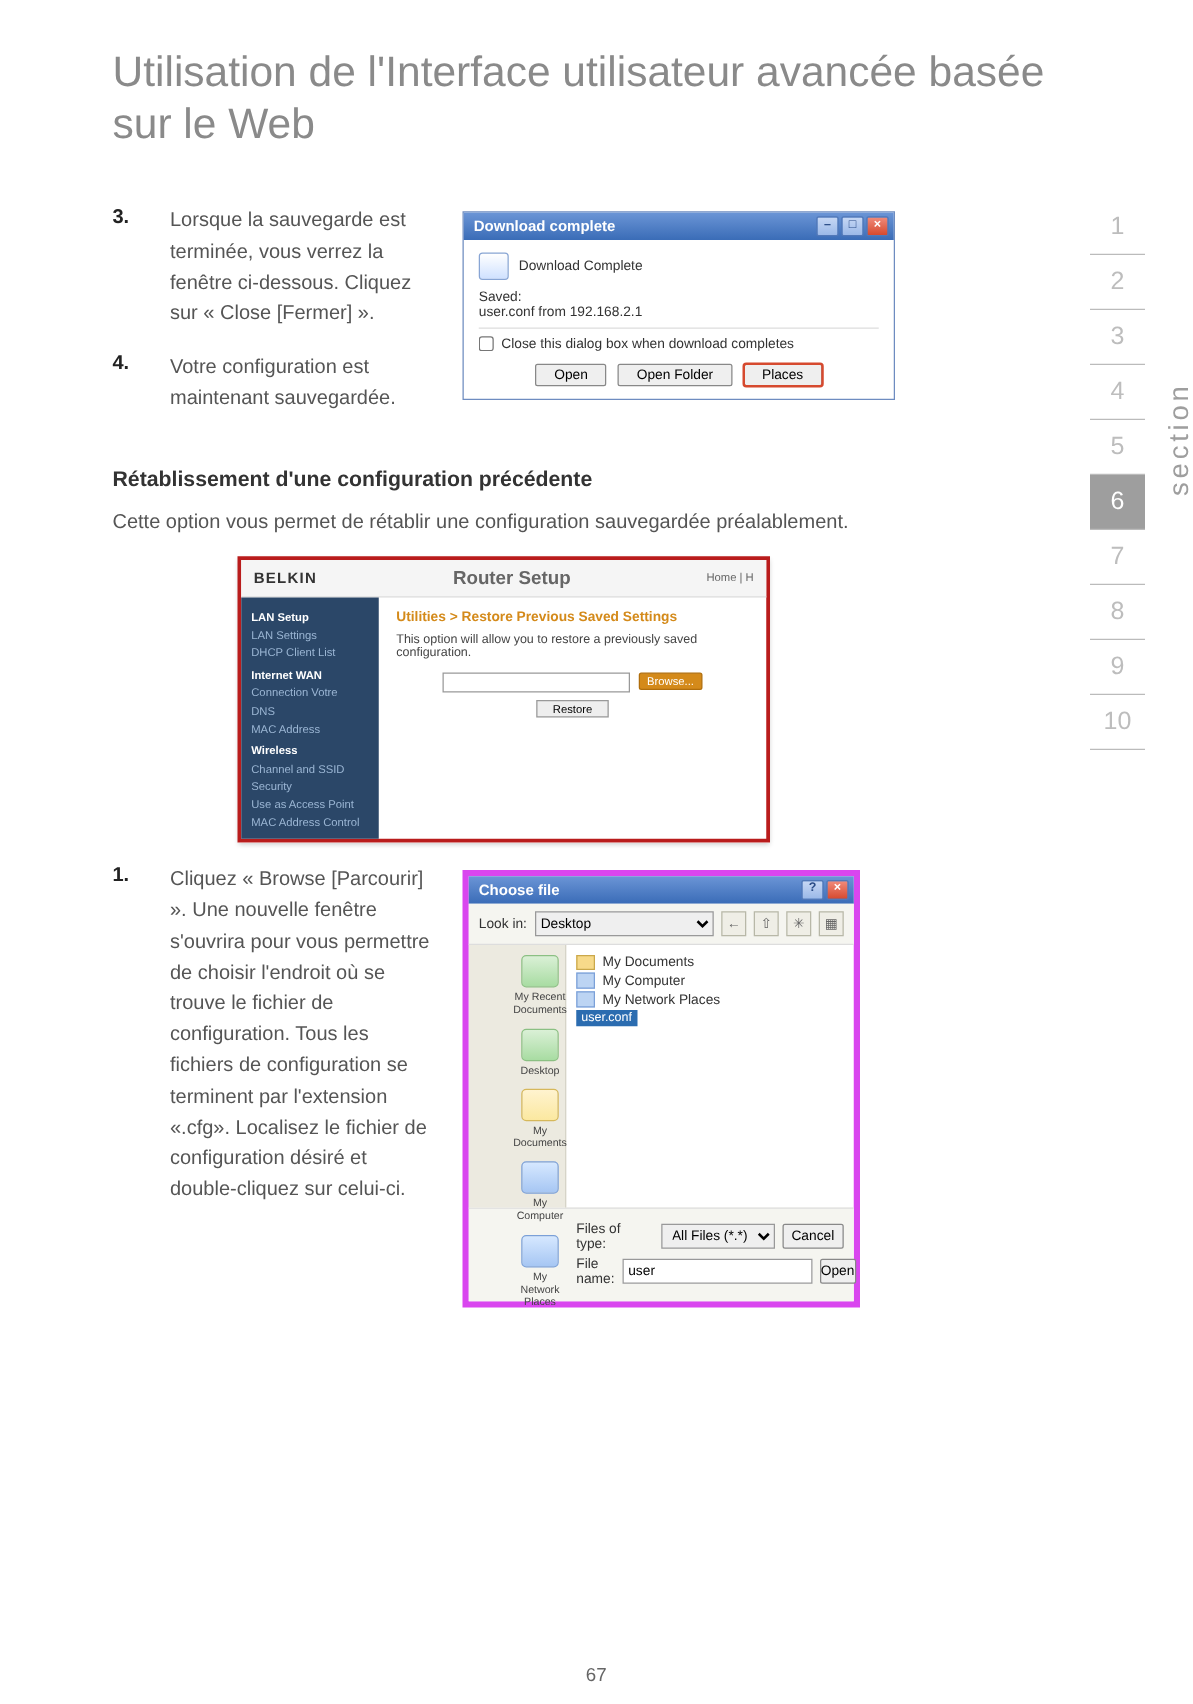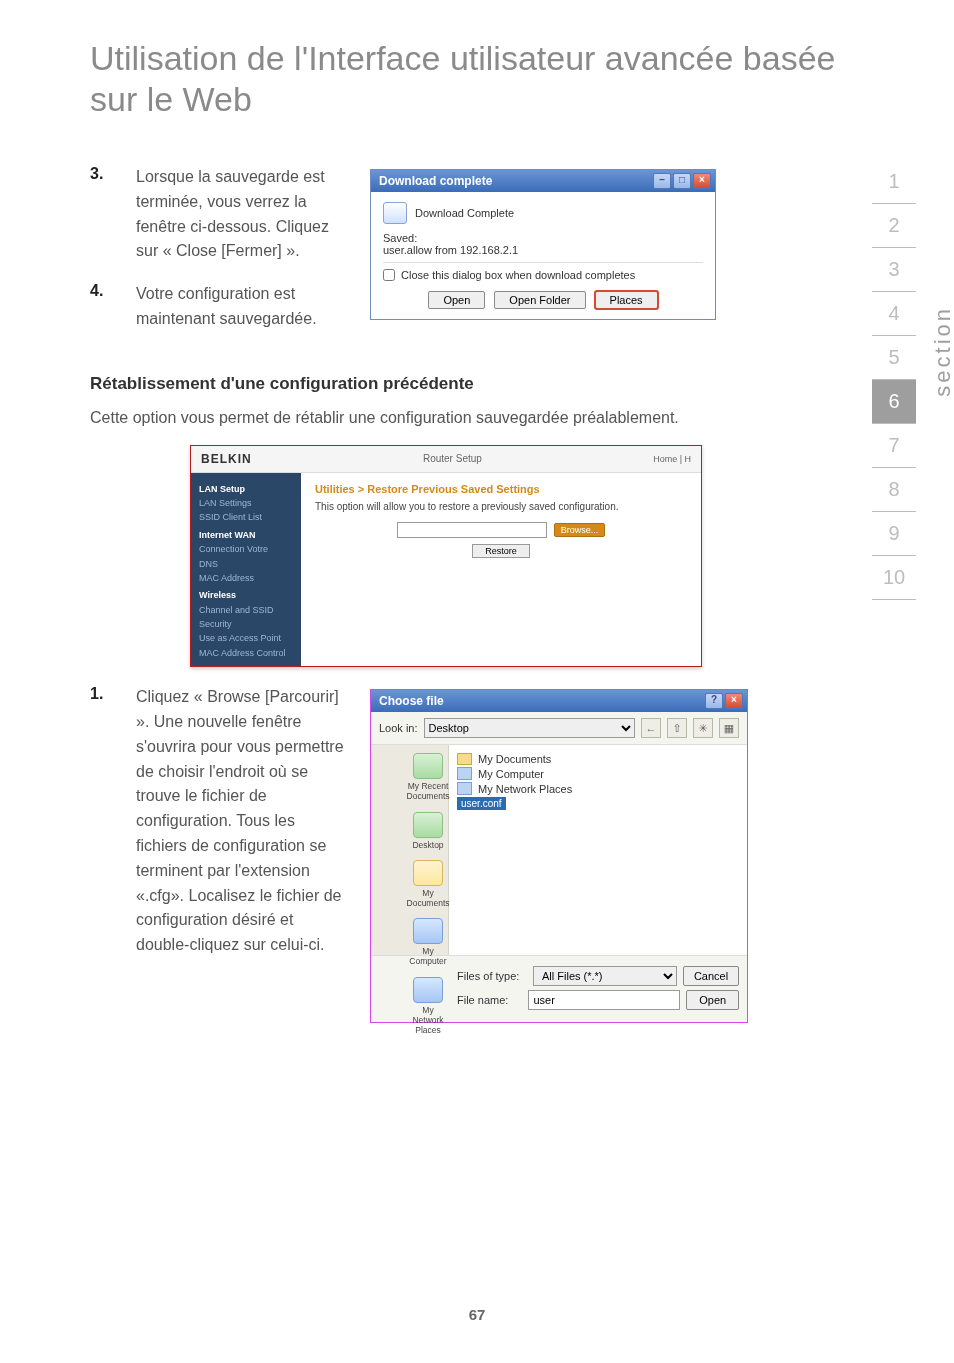--- a/index.html
+++ b/index.html
@@ -84,26 +84,25 @@
       right: -2px;
       top: 306px;
       writing-mode: vertical-rl;
       transform: rotate(180deg);
       font-size: 22px;
       color: #9e9e9e;
       letter-spacing: 3px;
     }
     .page-num {
       position: absolute;
-      bottom: 40px;
+      bottom: 14px;
       left: 50%;
       transform: translateX(-50%);
       font-size: 15px;
       color: #666;
-      font-weight: bold;
     }
 
     
     .dlg {
       width: 346px;
       border: 1px solid #6e8cc0;
       background: #fff;
       font-size: 11px;
       margin-top: 4px;
     }
@@ -142,32 +141,32 @@
     .dlg-chk input { width: 12px; height: 12px; }
     .dlg-btns { text-align: center; margin-top: 10px; }
     .dlg-btns button {
       font-size: 11px; padding: 2px 14px; margin: 0 3px;
       background: #efefef; border: 1px solid #888; border-radius: 2px;
     }
     .dlg-btns button.hl { outline: 2px solid #d64a2f; outline-offset: -1px; }
 
     
     .router {
-      width: 512px;
+      width: 426px;
       margin: 12px 0 12px 100px;
-      border: 1px solid #b91c1c;
+      border: 3px solid #b91c1c;
       font-size: 10px;
       box-shadow: 0 2px 4px rgba(0,0,0,0.2);
     }
     .router-head {
       display: flex; align-items: center; justify-content: space-between;
       padding: 6px 10px; background: #f5f5f5; border-bottom: 1px solid #ddd;
     }
     .router-brand { font-weight: bold; letter-spacing: 1px; color: #333; font-size: 12px; }
-    .router-title { color: #666; font-size: 10px; }
+    .router-title { color: #666; font-size: 15px; font-weight: bold; }
     .router-home { color: #666; font-size: 9px; }
     .router-body { display: flex; min-height: 120px; }
     .router-side {
       width: 110px; background: #2b4768; color: #b8cde4;
       padding: 6px 8px; font-size: 9px; line-height: 1.6;
     }
     .router-side .grp { color: #fff; font-weight: bold; margin-top: 3px; }
     .router-side .itm { color: #9bb6d4; }
     .router-main { flex: 1; padding: 10px 14px; }
     .router-crumb { color: #d48a1a; font-weight: bold; font-size: 11px; }
@@ -179,22 +178,22 @@
     .router-browse {
       background: #d48a1a; color: #fff; border: 1px solid #b06e0c;
       font-size: 9px; padding: 1px 6px; border-radius: 2px; margin-left: 4px;
     }
     .router-restore {
       background: #eee; border: 1px solid #999; font-size: 9px; padding: 1px 12px;
     }
 
     
     .choose {
-      width: 378px;
-      border: 1px solid #d946ef;
+      width: 318px;
+      border: 5px solid #d946ef;
       background: #fff;
       font-size: 11px;
       margin-top: 4px;
     }
     .choose-titlebar {
       background: linear-gradient(#6b95d6, #3a6cb7); color: #fff;
       height: 22px; display: flex; align-items: center; justify-content: space-between;
       padding: 0 4px 0 8px; font-weight: bold; font-size: 12px;
     }
     .choose-toolbar {
@@ -279,21 +278,21 @@
             <div class="winbtn">□</div>
             <div class="winbtn close">×</div>
           </div>
         </div>
         <div class="dlg-body">
           <div class="dlg-itemrow">
             <div class="dlg-icon"></div>
             <span>Download Complete</span>
           </div>
           <div><span>Saved:</span></div>
-          <div>user.allow from 192.168.2.1</div>
+          <div>user.conf from 192.168.2.1</div>
           <hr class="dlg-hr">
           <div class="dlg-chk">
             <input type="checkbox" style="">
             <span>Close this dialog box when download completes</span>
           </div>
           <div class="dlg-btns">
             <button>Open</button>
             <button>Open Folder</button>
             <button class="hl">Places</button>
           </div>
@@ -308,21 +307,21 @@
   <div class="router">
     <div class="router-head">
       <span class="router-brand">BELKIN</span>
       <span class="router-title">Router Setup</span>
       <span class="router-home">Home | H</span>
     </div>
     <div class="router-body">
       <div class="router-side">
         <div class="grp">LAN Setup</div>
         <div class="itm">LAN Settings</div>
-        <div class="itm">SSID Client List</div>
+        <div class="itm">DHCP Client List</div>
         <div class="grp">Internet WAN</div>
         <div class="itm">Connection Votre</div>
         <div class="itm">DNS</div>
         <div class="itm">MAC Address</div>
         <div class="grp">Wireless</div>
         <div class="itm">Channel and SSID</div>
         <div class="itm">Security</div>
         <div class="itm">Use as Access Point</div>
         <div class="itm">MAC Address Control</div>
       </div>

